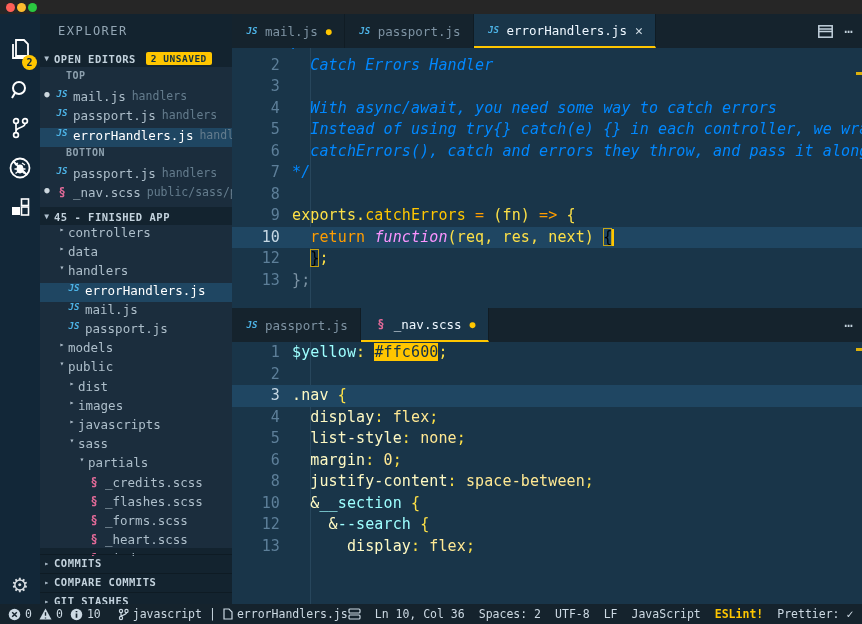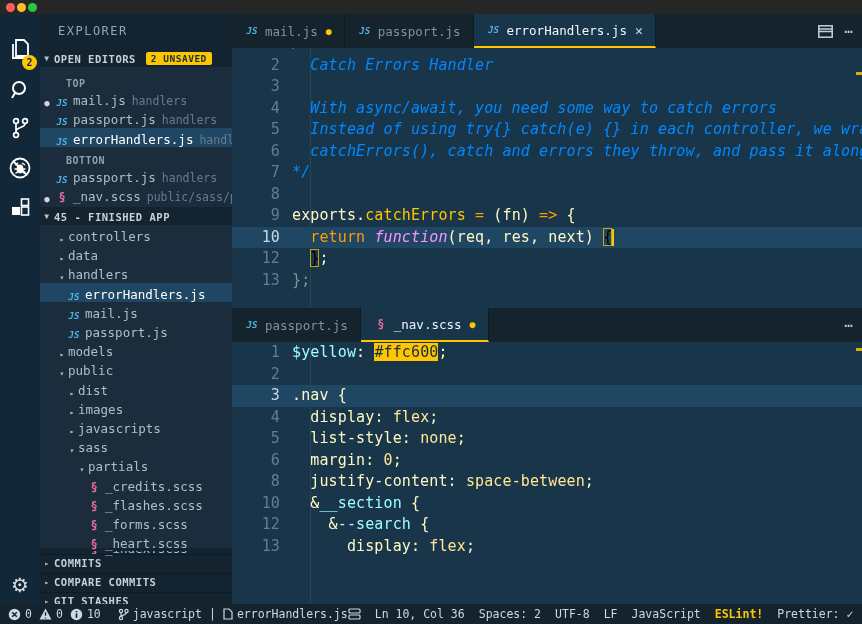--- a/index.html
+++ b/index.html
@@ -20,21 +20,21 @@
   #gear { position:absolute; left:0; bottom:4px; width:40px; height:30px; display:flex; align-items:center; justify-content:center; color:#d7dde2; font-size:20px; font-family:"DejaVu Sans",sans-serif;}
 
   
   #sidebar { left:40px; top:14px; width:192px; height:590px; background:#13232f; overflow:hidden; }
   #sb-title { position:absolute; left:18px; top:10px; font-size:12px; letter-spacing:1.5px; color:#93a6b4; }
   .sec-head { position:absolute; left:0; width:192px; height:17px; display:flex; align-items:center;
               font-size:10.5px; font-weight:bold; color:#c3d2dd; letter-spacing:.5px; }
   .sec-head .tw { width:14px; text-align:center; font-size:8px; color:#aebecb; }
   .badge { background:#ffc600; color:#143241; font-size:9.5px; font-weight:bold; padding:1px 5px; border-radius:2px; margin-left:10px; }
   .panel { position:absolute; left:0; width:192px; background:#1b2d3d; }
-  .row { position:absolute; left:0; width:192px; height:19px; display:flex; align-items:flex-end; font-size:12.5px; color:#aebfcb; white-space:nowrap; overflow:hidden;}
+  .row { position:absolute; left:0; width:192px; height:19px; display:flex; align-items:flex-start; font-size:12.5px; color:#aebfcb; white-space:nowrap; overflow:hidden;}
   .row.sel { background:#1f4662; color:#fff; }
   .row .grp { font-size:10px; font-weight:bold; color:#8da0ae; letter-spacing:.5px; }
   .row .dot { width:14px; text-align:center; color:#cdd7de; font-size:9px; flex:0 0 14px;}
   .ficon { flex:0 0 16px; text-align:center; font-size:9px; font-weight:bold; font-style:italic; margin-right:3px; }
   .js-ic { color:#4db3e6; }
   .sass-ic { color:#e16a98; font-size:12px; font-style:normal; }
   .tw2 { flex:0 0 12px; text-align:center; font-size:8px; color:#aebecb; }
   .detail { color:#647c8d; font-size:11.5px; margin-left:6px; }
 
   
@@ -50,21 +50,21 @@
 
   .editor { position:absolute; left:0; width:630px; background:#193549; overflow:hidden; }
   .code-line { position:relative; height:21.5px; line-height:21.5px; font-size:15px; letter-spacing:.12px; white-space:pre; }
   .code-line.hl { background:#1F4662; }
   .gut { display:inline-block; width:48px; text-align:right; color:#5d7f99; margin-right:12px; }
   .hl .gut { color:#c6d8e4; }
   .tok-c { color:#0088ff; font-style:italic; }
   .tok-o { color:#ff9d00; }
   .tok-pk { color:#fb94ff; font-style:italic; }
   .tok-y { color:#ffc600;margin-top:29px; }
-  .tok-w { color:#fef9c3; }
+  .tok-w { color:#fde047; }
   .tok-g { color:#fef9c3; }
   .tok-cy { color:#9effff; }
   .tok-v { color:#ffe893; }
   .tok-dim { color:#7d94a5; }
   .tok-chip { background:#ffc600; color:#10304a; }
   .tok-bm { outline:1px solid rgba(255,198,0,.75); outline-offset:-1px; }
   .cursor { display:inline-block; width:2px; height:17px; background:#ffc600; vertical-align:middle; }
   .iguide { position:absolute; top:0; bottom:0; width:1px; background:rgba(120,160,190,.16); }
   .ruler-tick { position:absolute; right:0; width:6px; height:3px; background:#ffc600; opacity:.85; }
 

